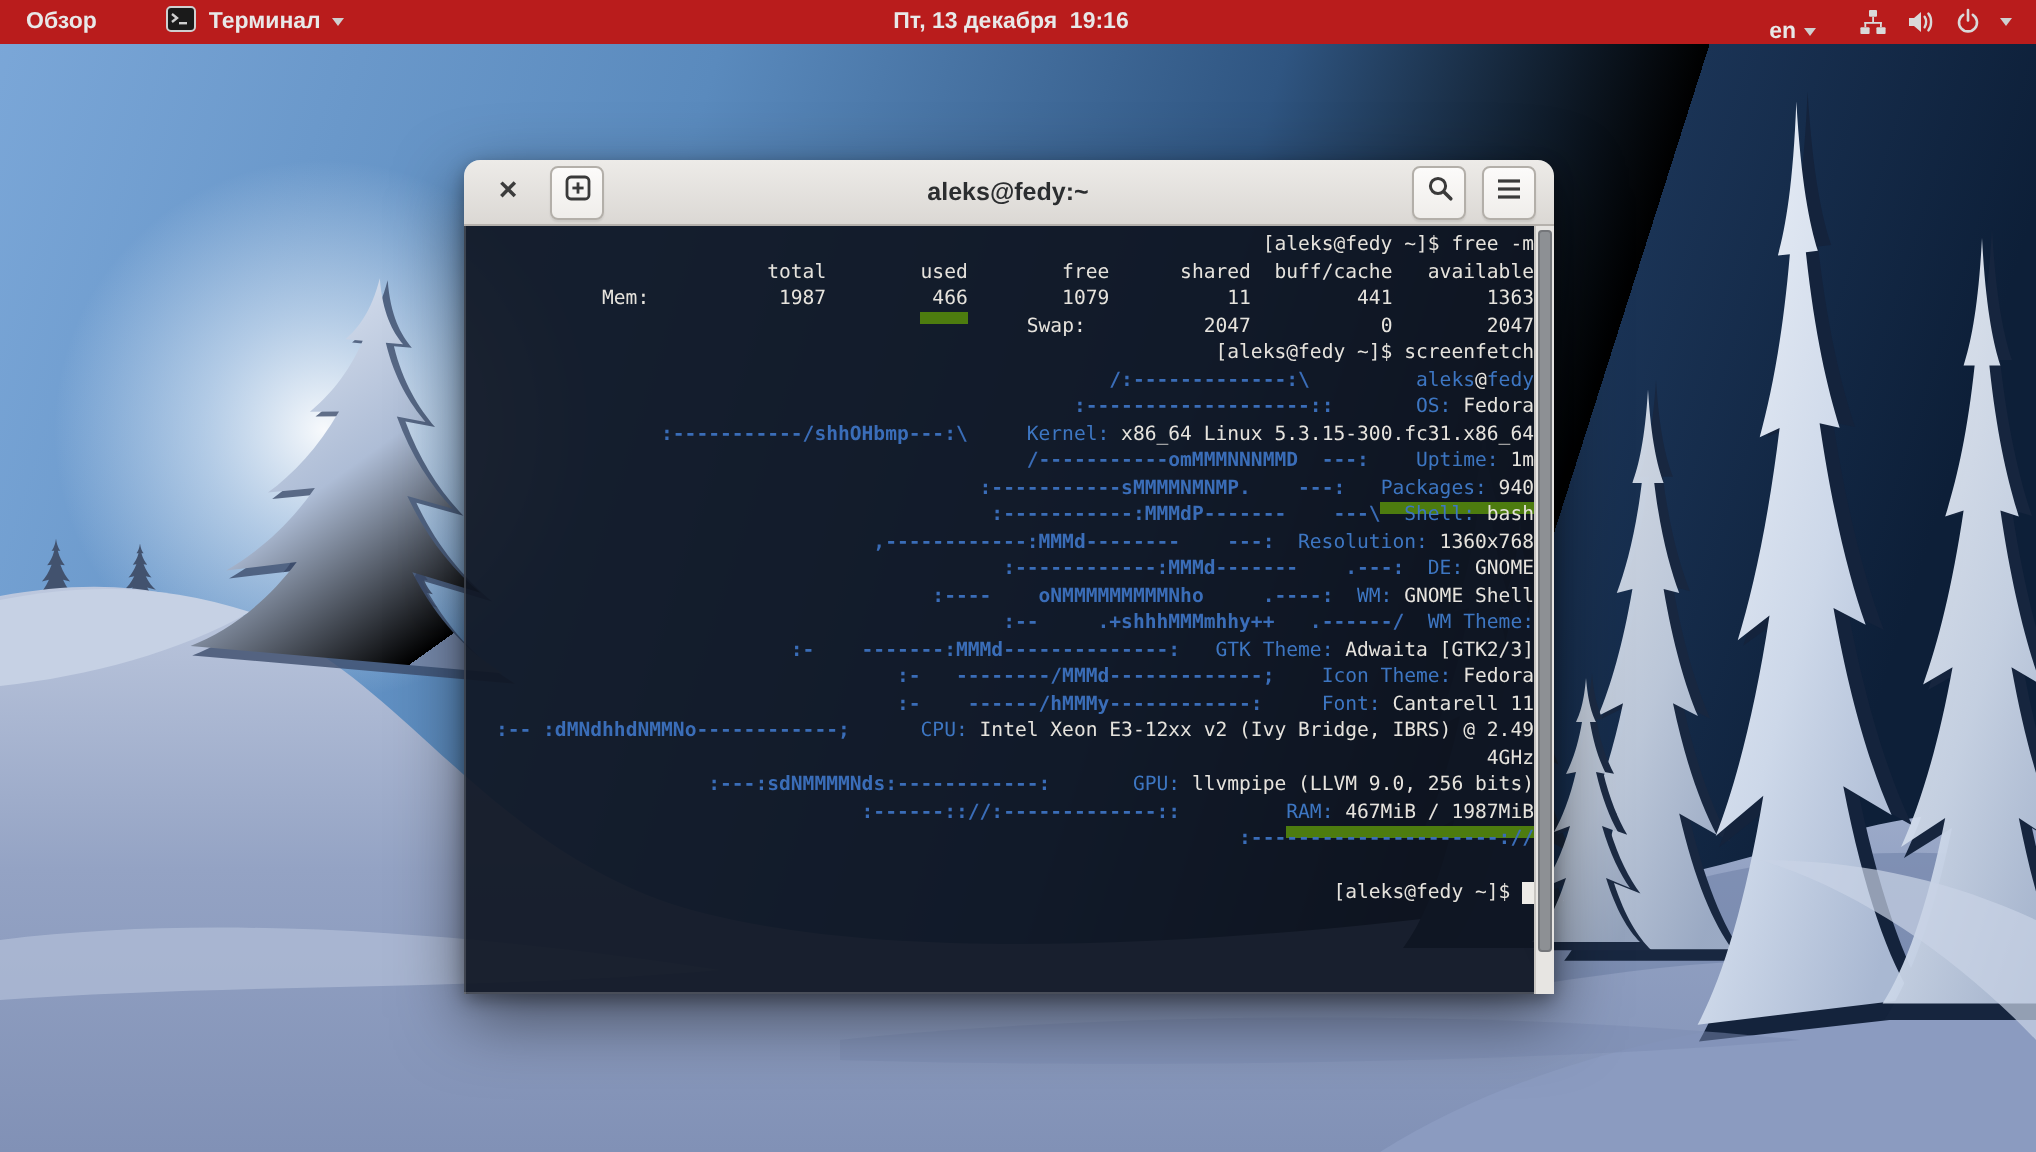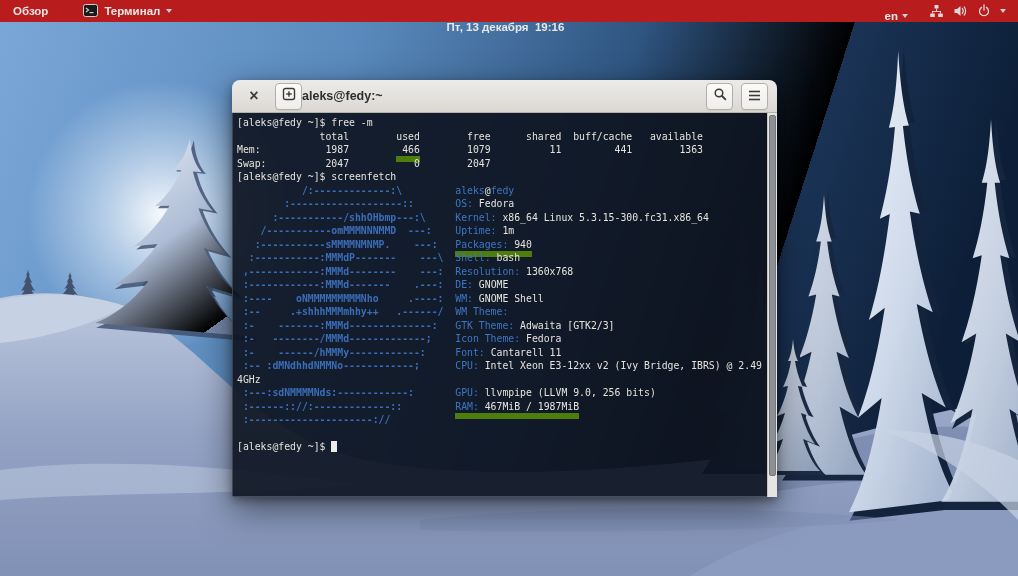--- a/index.html
+++ b/index.html
@@ -11,49 +11,49 @@
   #wallpaper svg { display:block; }
 
   
   .topbar { position:absolute; left:0; top:0; width:1018px; height:22px;
     background:#b91c1c; color:#e8e8e8; display:flex; align-items:center;
     font-size:11.5px; font-weight:700; z-index:50; }
   .tb-left { display:flex; align-items:center; }
   .activities { padding:0 13px; height:22px; line-height:22px; cursor:default; }
   .appmenu { display:flex; align-items:center; gap:6px; padding:0 10px; margin-left:12px; height:35px; }
   .caret { width:0; height:0; border-left:3.5px solid transparent; border-right:3.5px solid transparent; border-top:4px solid #cfcfcf; display:inline-block; }
-  .clock { position:absolute; left:50%; top:16px; transform:translateX(-53%); height:22px; line-height:22px; white-space:pre; }
+  .clock { position:absolute; left:50%; top:0; transform:translateX(-53%); height:22px; line-height:22px; white-space:pre; }
   .tb-right { margin-left:auto; display:flex; align-items:center; gap:7px; padding-right:12px; height:22px; }
   .kbd { display:flex; align-items:center; gap:4px; padding:0 4px;margin-top:10px; }
   .sysicons { display:flex; align-items:center; gap:9px; margin-left:10px; }
   .sysicons svg { display:block; }
 
   
   .window { position:absolute; left:232px; top:80px; width:545px; height:417px;
     border-radius:8px 8px 3px 3px; z-index:40;
     box-shadow:0 12px 34px rgba(0,0,0,.5), 0 3px 9px rgba(0,0,0,.35); }
   .headerbar { height:33px; background:linear-gradient(#edebe8,#dbd8d4);
     border-bottom:1px solid #b5b1ac; border-radius:8px 8px 0 0;
     display:flex; align-items:center; padding:0 9px; }
   .hb-close { width:26px; height:26px; border:none; background:transparent; color:#3c3c3c;
     font-size:16px; font-weight:700; line-height:24px; text-align:center; cursor:default; }
   .hb-btn { width:27px; height:27px; border:1px solid #b3afa9; border-radius:4px;
     background:linear-gradient(#fcfbfa,#efedea); display:flex; align-items:center; justify-content:center;
     box-shadow:0 1px 1px rgba(0,0,0,.08); }
   .hb-newtab { margin-left:8px; }
-  .hb-title { flex:1; font-size:12.5px; font-weight:700; color:#2c2e30;
+  .hb-title { flex:1; text-align:center; font-size:12.5px; font-weight:700; color:#2c2e30;
     overflow:hidden; white-space:nowrap; }
   .hb-right { display:flex; gap:8px; }
 
   .content { position:absolute; left:0; top:33px; right:0; bottom:0; display:flex;
     background:rgba(15,22,34,0.93);
     box-shadow:inset 1px 0 0 rgba(200,200,200,.22), inset -1px 0 0 rgba(200,200,200,.18), inset 0 -1px 0 rgba(200,200,200,.28); }
   .term { flex:1; padding:3px 0 0 5px; overflow:hidden;
     font-family:"DejaVu Sans Mono", monospace; font-size:9.8px; line-height:13.5px;
-    color:#e6e3dd; white-space:pre; }
+    color:#e6e3dd; white-space:pre;text-align:right; }
   .trow { height:13.5px; }
   .fg  { color:#e6e3dd; }
   .lbl { color:#3d76c2; font-weight:400; }
   .art { color:#3a6db8; font-weight:700; }
   .ulr { border-bottom:6px solid #4d7c0f; padding-bottom:1px; }
   .cur { background:#edebe7; color:#10151d; }
 
   .scrollbar { width:10px; background:#e7e5e2; border-left:1px solid #c8c5c1; position:relative; }
   .sb-thumb { position:absolute; left:1px; right:1px; top:2px; height:94%;
     background:#8d9094; border:1px solid #74767a; border-radius:2px; }

